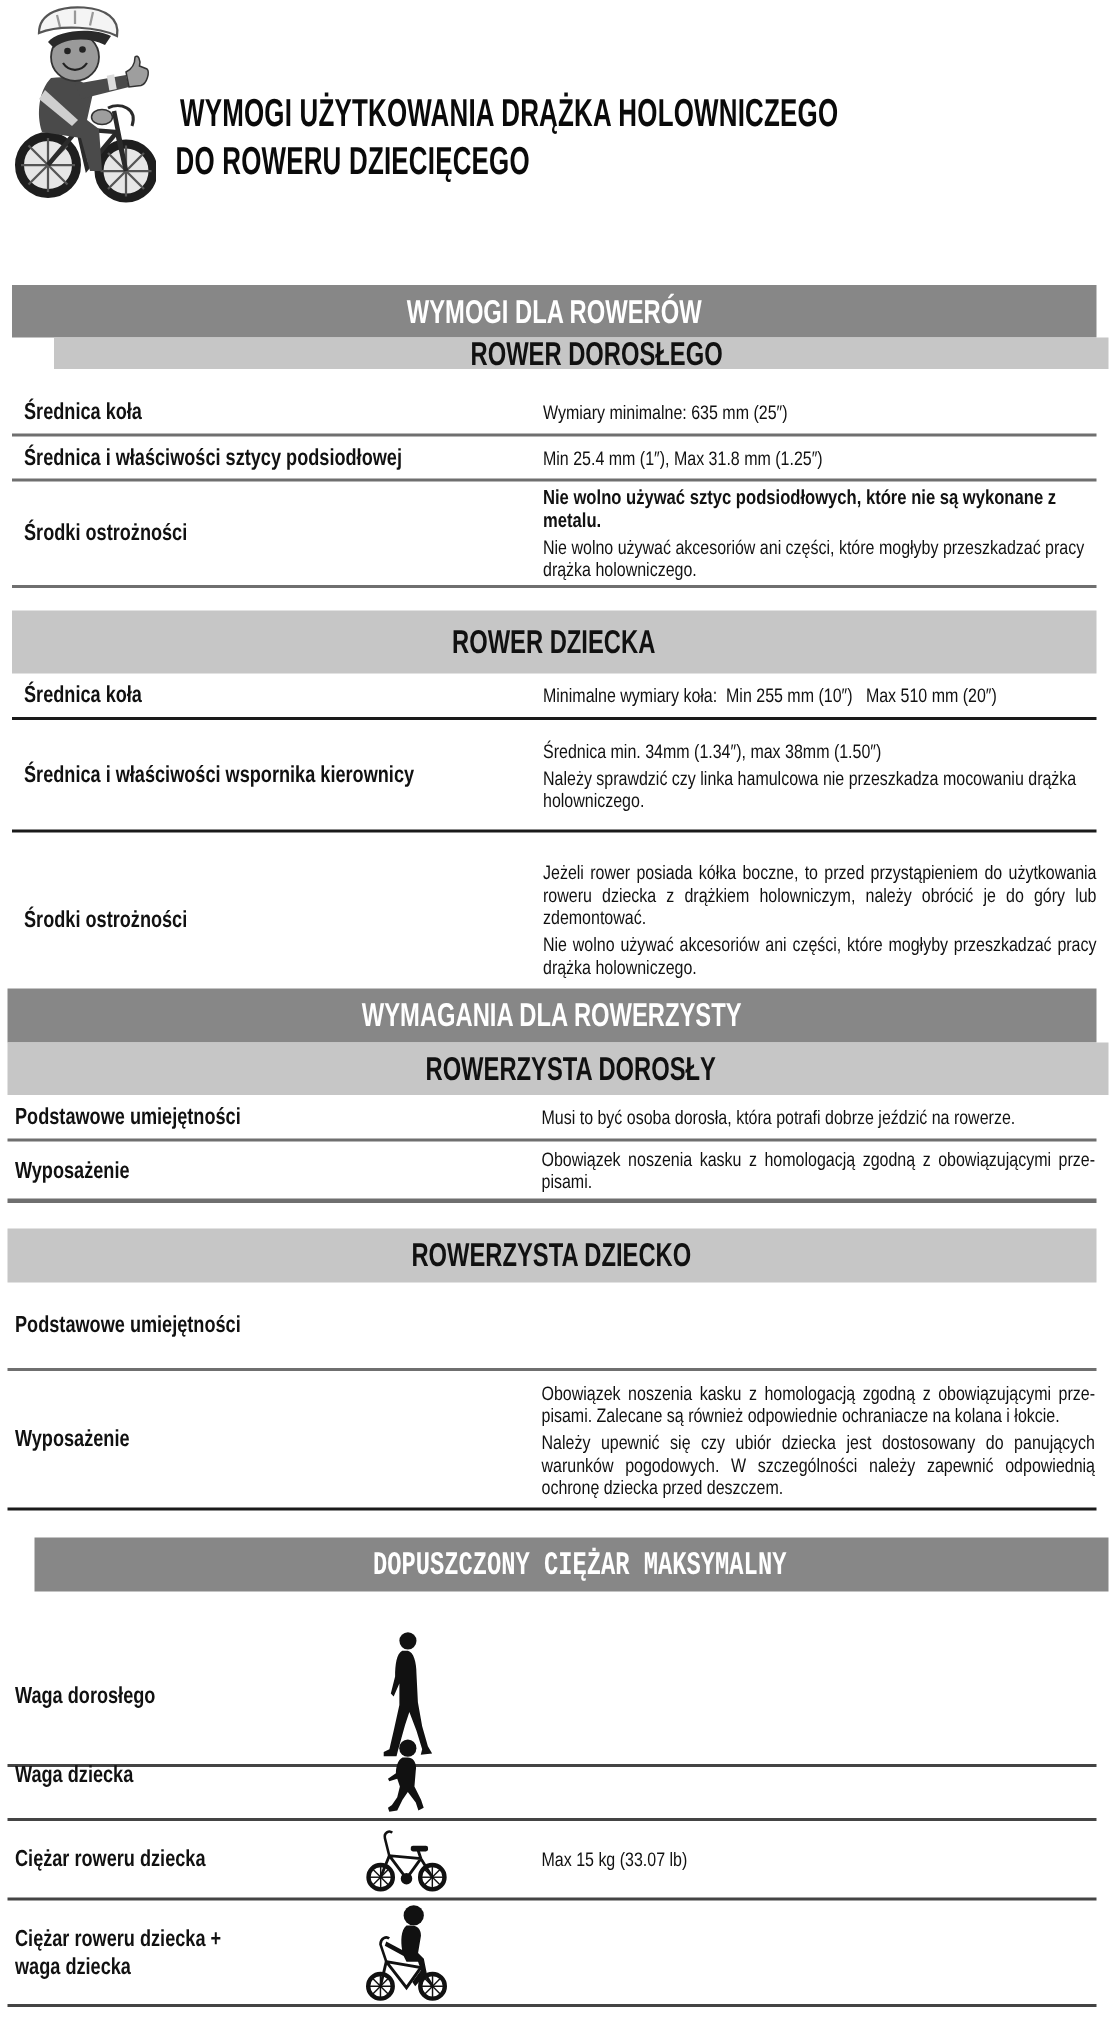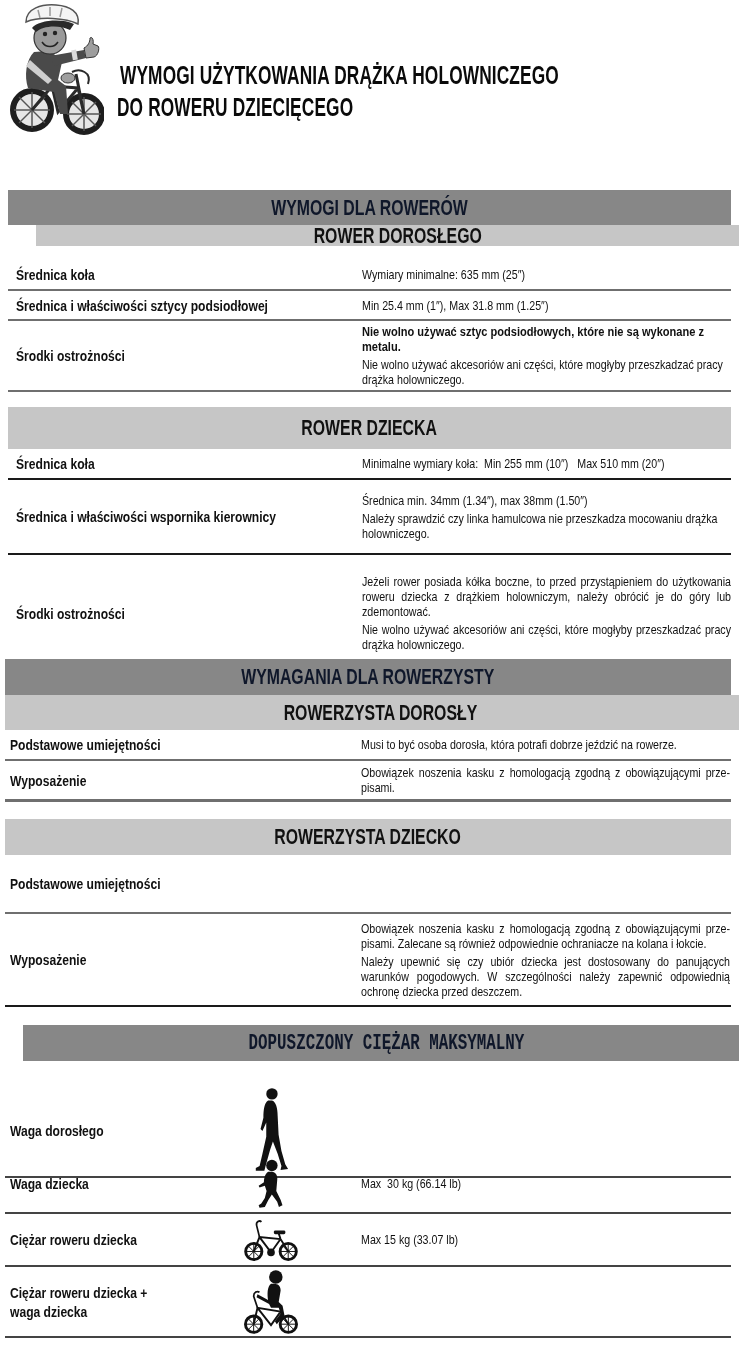--- a/index.html
+++ b/index.html
@@ -1,21 +1,21 @@
 <!DOCTYPE html>
 <html><head>
 <meta charset="utf-8">
 <style>
   html,body{margin:0;padding:0;background:#fff;}
   body{width:739px;height:1350px;position:relative;overflow:hidden;font-family:"Liberation Sans",sans-serif;color:#111;}
   .abs{position:absolute;}
   .mascot{left:8px;top:2px;width:96px;height:136px;}
   .title-line{position:absolute;white-space:nowrap;font-weight:bold;font-size:26px;line-height:28px;color:#0a0a0a;transform:scaleX(0.665);transform-origin:left center;letter-spacing:0.2px;}
   .bar{position:absolute;left:8px;width:723px;display:flex;align-items:center;justify-content:center;}
-  .bar.dark{background:#878787;color:#0f172a;}
+  .bar.dark{background:#878787;color:#ffffff;}
   .bar.light{background:#c6c6c6;color:#111;}
   .bar .t{display:inline-block;white-space:nowrap;font-weight:bold;font-size:22px;transform:scaleX(0.72);transform-origin:center center;}
   .row{position:absolute;left:8px;width:723px;display:flex;align-items:center;box-sizing:border-box;}
   .row.b-gray{border-bottom:2px solid #6f6f6f;}
   .row.b-gray3{border-bottom:3px solid #6f6f6f;}
   .row.b-black{border-bottom:2px solid #1a1a1a;}
   .row.b-dark{border-bottom:2px solid #444;}
   .lab{width:354px;padding-left:8px;box-sizing:border-box;}
   .lab.l5{padding-left:5px;}
   .lab .t{display:block;white-space:nowrap;font-weight:bold;font-size:15.5px;line-height:19px;transform:scaleX(0.78);transform-origin:left center;}
@@ -210,25 +210,20 @@
       <circle cx="21" cy="7" r="6" fill="#111"></circle>
       <path d="M17,14 C13,16 12,24 12,32 L9,44 L11,46 L15,37 L15,52 L11,70 L8,83 L4,85 L4,88 L13,88 L14,84 L19,66 L22,57 L27,70 L31,83 L30,87 L38,86 L35,81 L31,67 L28,50 L27,30 C27,22 25,15 21,14 Z" fill="#111"></path>
     </svg>
   </div>
 </div>
 
 <div class="row b-dark" style="top:1155px;height:59px;left:5px;width:726px;">
   <div class="lab l5" style="width:356px;">
       <span class="t">Waga dziecka</span>
     </div>
-  <div class="val">
-      <div class="cv">
-        <p style="white-space:pre">Max  30 kg (66.14 lb)</p>
-      </div>
-    </div>
   <div class="icon-cell" style="top:3px;height:52px;">
     <svg viewBox="0 0 34 56" width="30" height="52">
       <circle cx="18" cy="7" r="6.5" fill="#111"></circle>
       <path d="M14,14 C10,16 9,22 9,26 L3,30 L4,32 L10,30 L12,36 L10,44 L6,50 L3,52 L4,55 L10,54 L14,46 L18,40 L24,48 L26,54 L30,52 L28,46 L23,36 L24,24 C25,18 22,14 18,14 Z" fill="#111"></path>
     </svg>
   </div>
 </div>
 
 <div class="row b-dark" style="top:1214px;height:53px;left:5px;width:726px;">
   <div class="lab l5" style="width:356px;">

